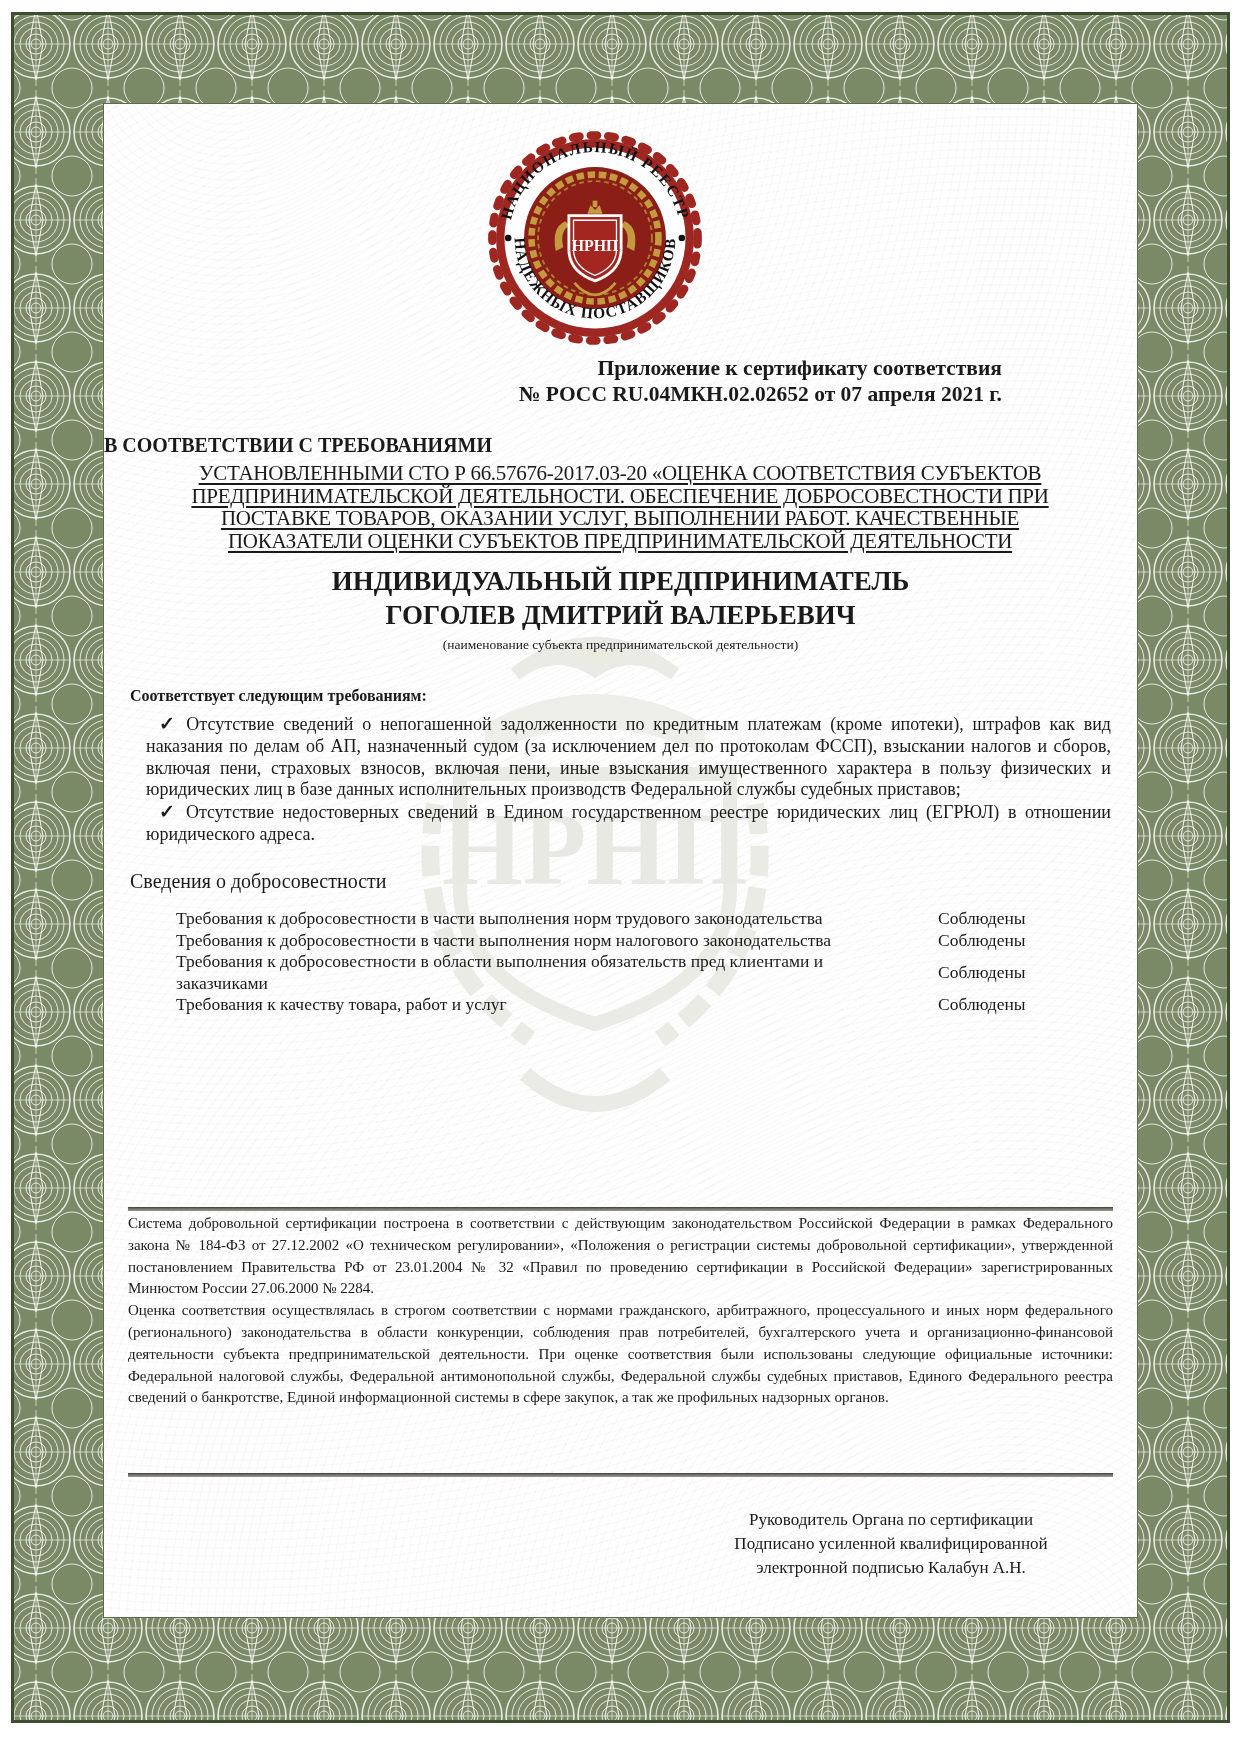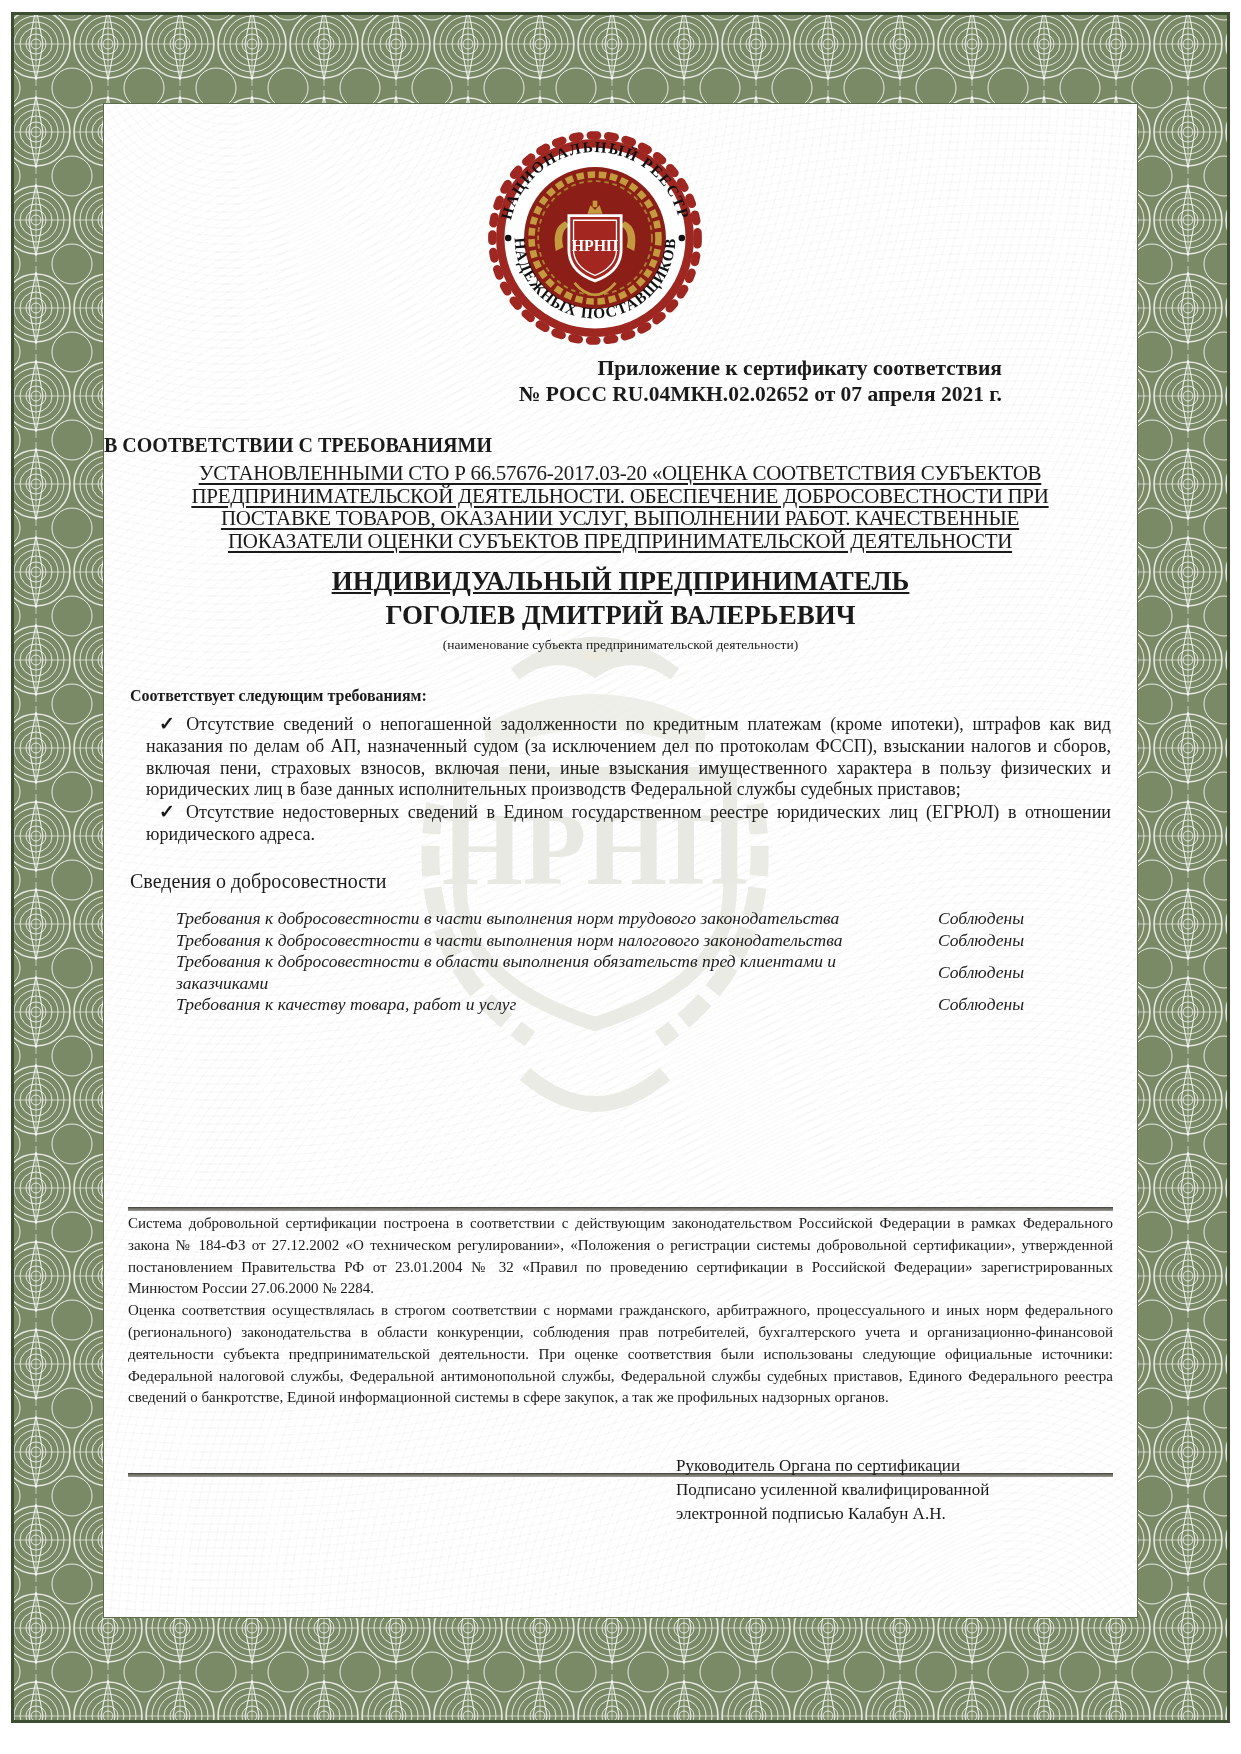--- a/index.html
+++ b/index.html
@@ -18,49 +18,49 @@
   .ghost { position:absolute; left:261px; top:500px; opacity:0.92; }
   .emblem { position:absolute; left:379px; top:22px; }
   .title-block { position:absolute; right:135px; top:251px; text-align:right;
     font-weight:bold; font-size:21.5px; line-height:26px; }
   .std-heading { position:absolute; left:0; top:330px; width:100%; text-align:left;
     font-weight:bold; font-size:20px; }
   .std-clause { position:absolute; left:66px; top:358px; width:900px; text-align:center;
     font-size:21px; line-height:22.6px; letter-spacing:-0.3px;
     text-decoration:underline; text-underline-offset:3px; }
   .subject-type { position:absolute; left:0; top:462px; width:100%; text-align:center;
-    font-weight:bold; font-size:27px;text-decoration:underline; }
+    font-weight:bold; font-size:27px; }
   .subject-name { position:absolute; left:0; top:496px; width:100%; text-align:center;
     font-weight:bold; font-size:27px; }
   .subject-caption { position:absolute; left:0; top:533px; width:100%; text-align:center;
     font-size:13.5px; }
   .compliance-heading { position:absolute; left:26px; top:583px;
     font-weight:bold; font-size:16px; }
   .check-list { position:absolute; left:42px; top:609px; width:965px;
     font-size:18px; line-height:21.8px; text-align:justify; }
   .check-item { text-indent:13px; }
   .check-mark { font-weight:bold; padding-right:7px; font-size:19px; }
   .integrity-heading { position:absolute; left:26px; top:766px;
     font-weight:normal; font-size:20px; }
   .int-table { position:absolute; left:72px; top:804px; width:961px;
     font-size:17.5px; line-height:21.5px; }
-  .int-row { display:flex; align-items:center;font-style:italic; }
+  .int-row { display:flex; align-items:center; }
   .int-req { width:715px; }
   .int-status { margin-left:47px; white-space:nowrap; }
   .rule { position:absolute; left:24px; width:985px; height:3px;
     background:linear-gradient(#62625a,#9c9c92); border-top:1.5px solid #4c4c44; }
   .rule-1 { top:1103px; }
   .rule-2 { top:1369px; }
   .legal { position:absolute; left:24px; top:1109px; width:985px;
     font-size:15px; line-height:21.8px; text-align:justify; }
   .legal p { margin:0; }
   .footer-note { position:absolute; left:26px; top:1437px; width:500px;
     font-size:17px; line-height:24px; }
-  .footer-sig { position:absolute; right:31px; top:1350px; width:430px;
-    font-size:17px; line-height:24px; text-align:left; }
+  .footer-sig { position:absolute; right:31px; top:1404px; width:430px;
+    font-size:17px; line-height:24px; text-align:center; }
 </style>
 </head>
 <body>
 
 <div class="page">
 
   <svg class="border-svg" width="1241" height="1754" aria-hidden="true">
     <defs>
       <pattern id="guill" width="72" height="88" patternUnits="userSpaceOnUse">
         <rect width="72" height="88" fill="#7b8a66"></rect>

